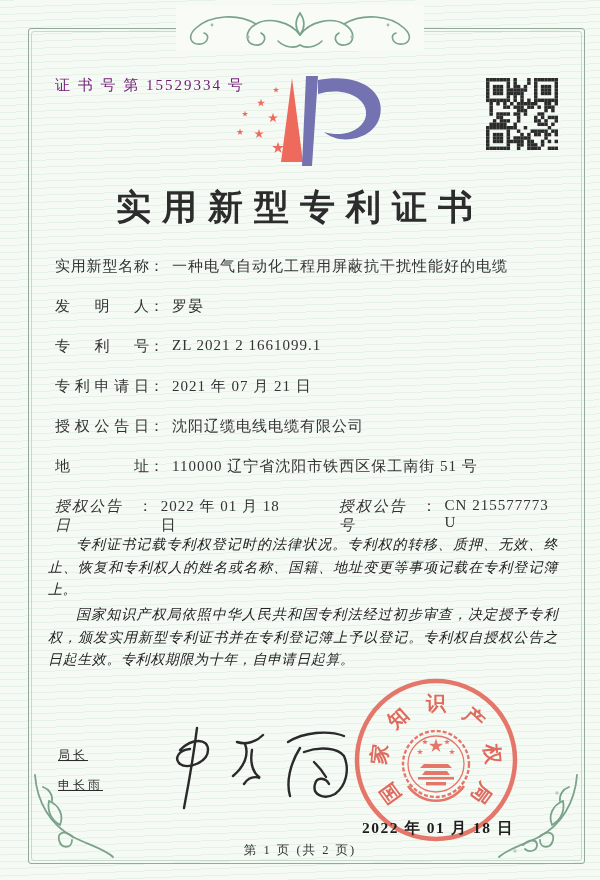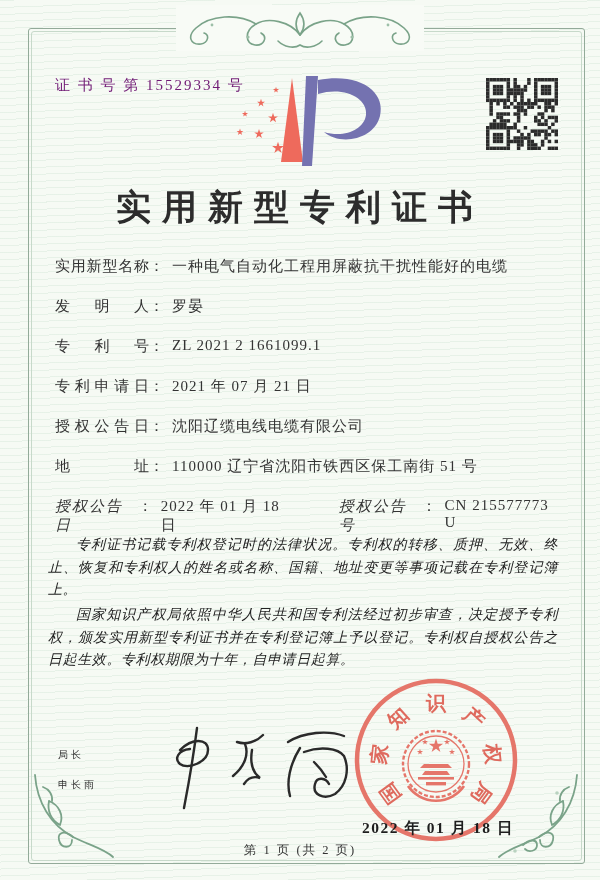--- a/index.html
+++ b/index.html
@@ -37,21 +37,21 @@
   .grant-row{display:flex;gap:0;}
   .grant-pair{display:flex;}
   .grant-pair.second{margin-left:42px;}
   .glabel{letter-spacing:2px;font-style:italic;}
 
   .paragraphs{position:absolute;left:48px;right:42px;top:534px;
     font-size:14px;font-style:italic;line-height:1.62;letter-spacing:.6px;color:#222;
     text-align:justify;}
   .paragraphs p{margin:0 0 2px 0;text-indent:2em;}
 
-  .sig-labels{position:absolute;left:58px;top:740px;font-size:10px;letter-spacing:3px;color:#2b2b2b;line-height:30px;}
+  .sig-labels{position:absolute;left:58px;top:740px;font-size:12px;letter-spacing:3px;color:#2b2b2b;line-height:30px;text-decoration:underline;}
   .sig-script{position:absolute;left:142px;top:720px;}
 
   .seal{position:absolute;left:352px;top:676px;opacity:.9;}
   #seal-ring-text text{font-size:20px;font-weight:600;fill:#dd5b4e;font-family:"Liberation Serif",serif;}
   .seal-date{position:absolute;left:362px;top:818px;font-size:15.5px;letter-spacing:1.5px;color:#1e1e1e;font-weight:600;}
 
   .footer{position:absolute;left:0;right:0;top:842px;text-align:center;font-size:12.5px;letter-spacing:2px;color:#333;}
 </style>
 </head>
 <body>

